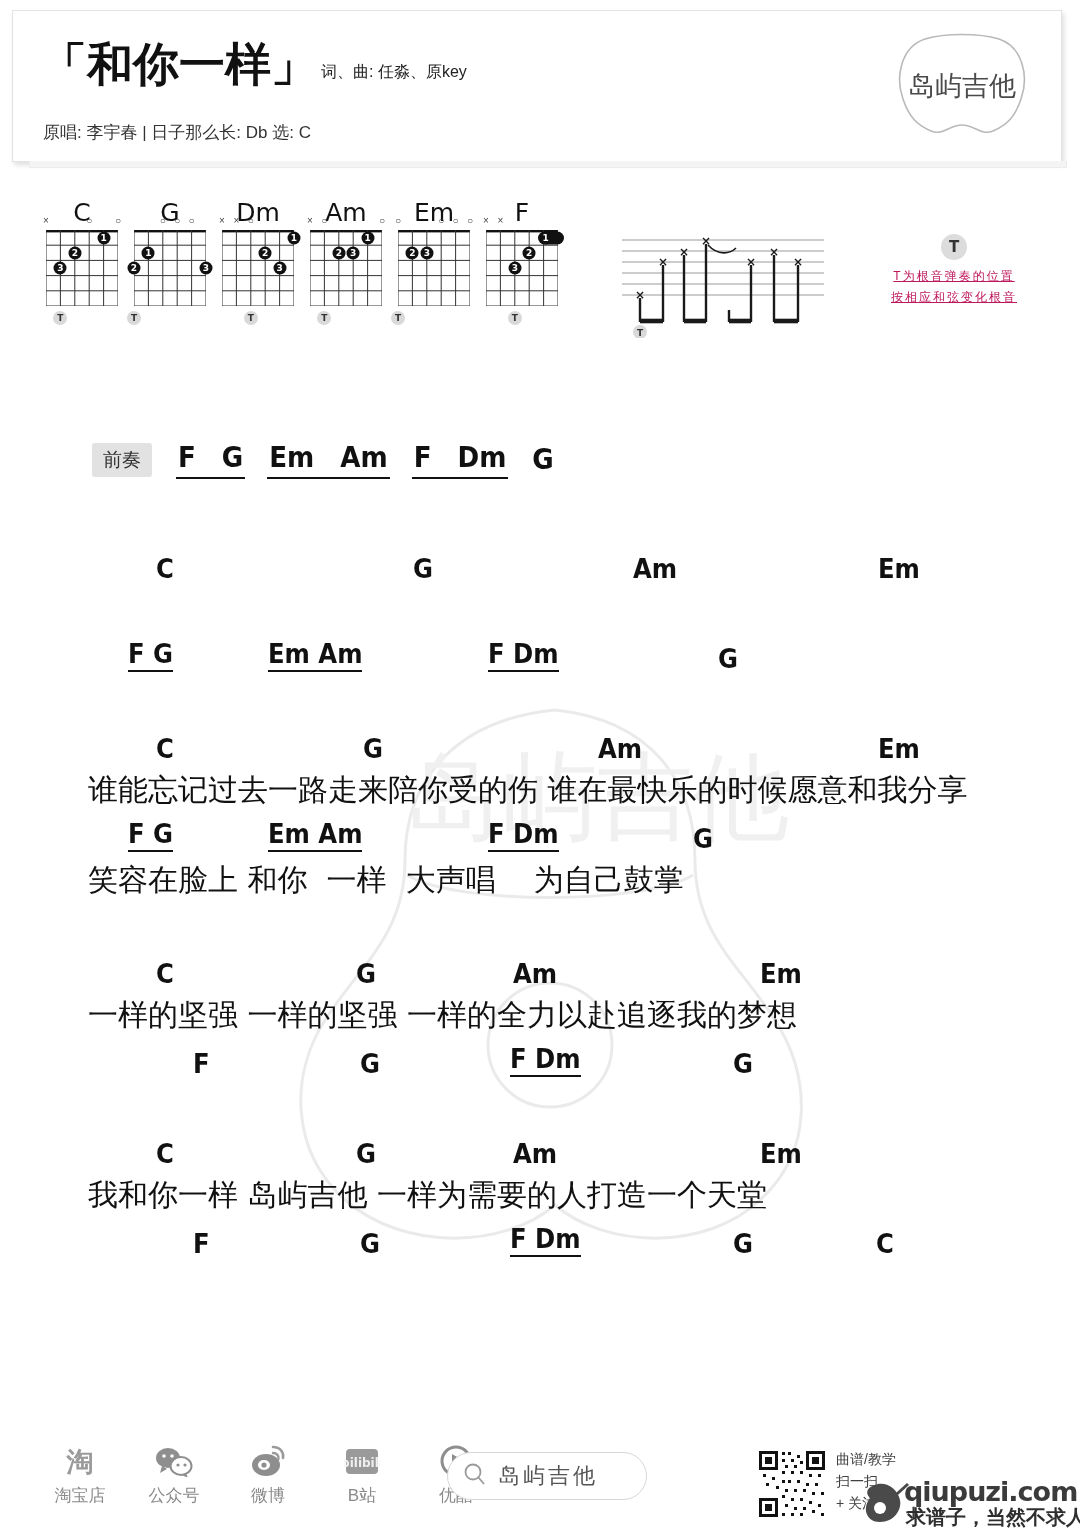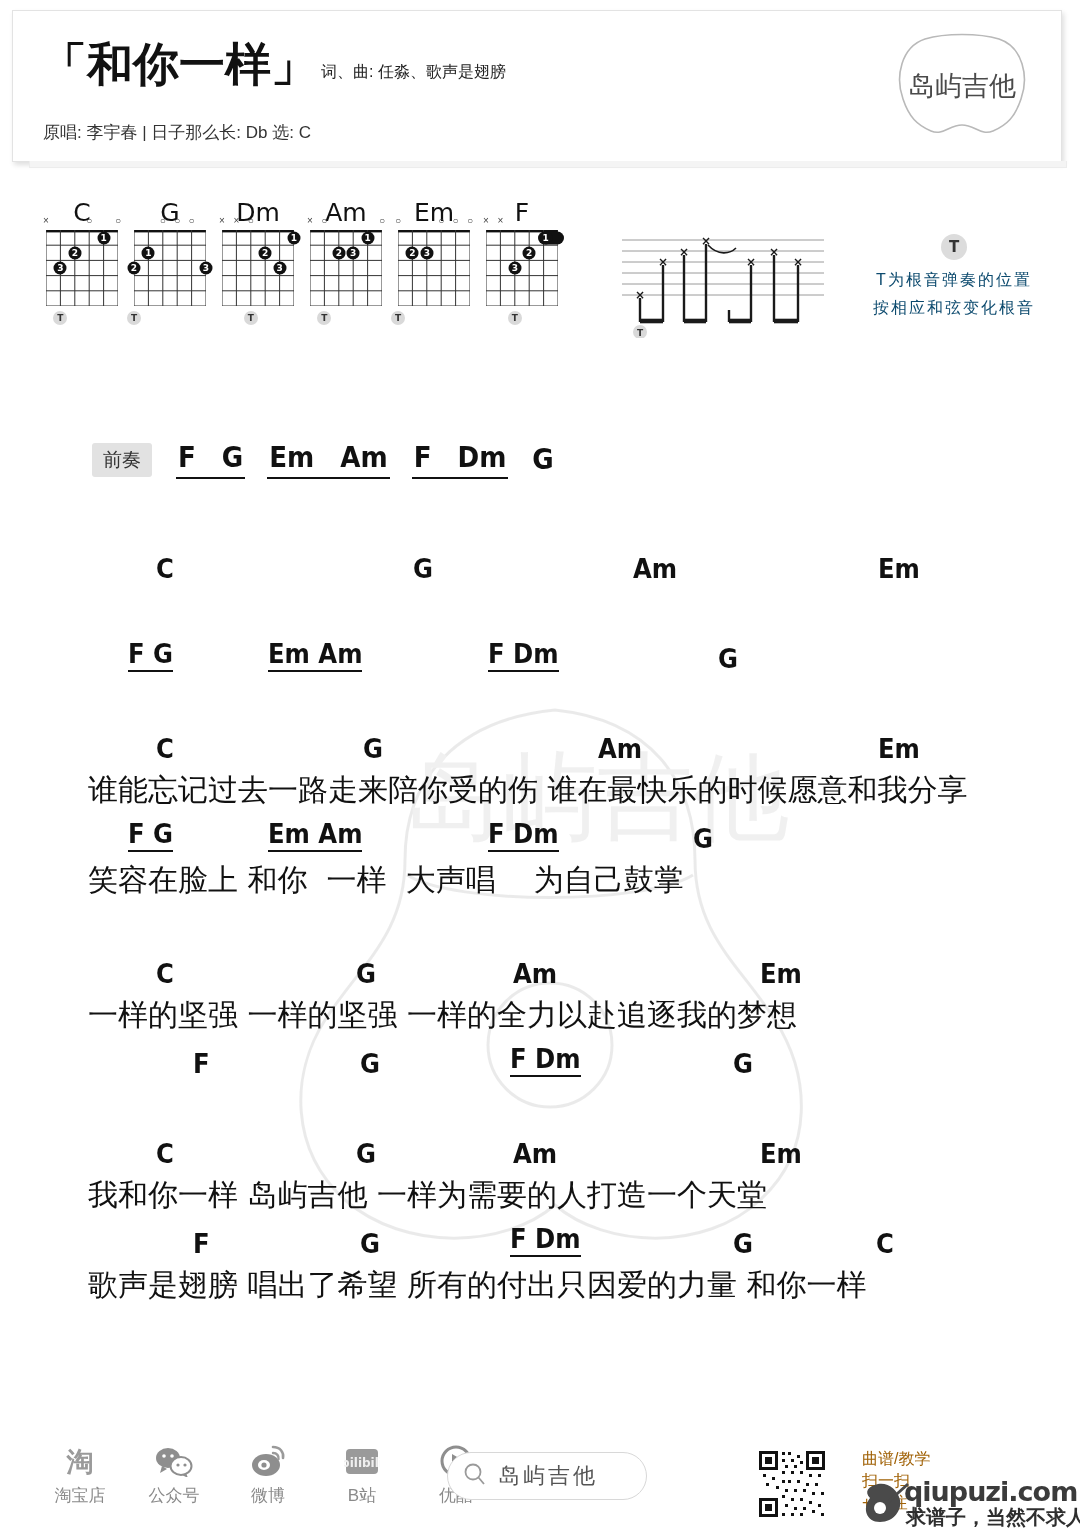--- a/index.html
+++ b/index.html
@@ -91,21 +91,21 @@
   
   .legend{
     position:absolute; left:868px; top:234px; width:172px; height:92px;
     text-align:center;
   }
   .legend .tcircle{
     width:26px;height:26px;border-radius:50%;background:#dcdcdc;color:#333;
     font-size:15px;line-height:26px;font-weight:700;margin:0 auto 6px;
     font-family:"DejaVu Sans",sans-serif;
   }
-  .legend .lt{ font-size:16px; color:#0c4a6e; letter-spacing:2px; line-height:1.75; white-space:nowrap;}
+  .legend .lt{ font-size:12px; color:#be185d; letter-spacing:2px; line-height:1.75; white-space:nowrap;text-decoration:underline;}
 
   
   .intro{ position:absolute; left:92px; top:440px; display:flex; align-items:center; }
   .tag{
     background:#e2e2e2; color:#333; font-size:19px; padding:4px 11px; border-radius:3px;
     margin-right:24px; white-space:nowrap;
   }
   .introchords{ display:flex; align-items:flex-end; font-size:29px; font-weight:700;
                 font-family:"DejaVu Sans Condensed","DejaVu Sans",sans-serif; }
   .grp{ border-bottom:2px solid #111; padding:0 2px 3px; display:flex; }
@@ -134,21 +134,21 @@
   .soc{ width:64px; text-align:center; }
   .soc .ico{ height:42px; display:flex; align-items:center; justify-content:center; }
   .soc .lbl{ font-size:17px; color:#8a8a8a; margin-top:2px; white-space:nowrap;}
   .searchbox{
     position:absolute; left:447px; top:22px; width:200px; height:48px;
     border:1px solid #d8d8d8; border-radius:24px; display:flex; align-items:center;
     padding:0 14px; gap:10px; background:#fff;
   }
   .searchbox .txt{ font-size:22px; color:#555; letter-spacing:3px; }
   .qr{ position:absolute; left:756px; top:1448px; width:72px; height:72px; }
-  .qrtext{ position:absolute; left:862px; top:1448px; font-size:16px; color:#a16207; line-height:22px; }
+  .qrtext{ position:absolute; left:836px; top:1448px; font-size:14px; color:#404040; line-height:22px; }
   .brandfoot{ position:absolute; left:860px; top:1478px; width:215px; height:46px; }
   .brandfoot .bf-name{
     position:absolute; left:44px; top:-2px; font-size:27px; font-weight:700; color:#3b3b3b;
     font-family:"DejaVu Sans",sans-serif; letter-spacing:-1px; white-space:nowrap;
   }
   .brandfoot .bf-slog{
     position:absolute; left:46px; top:26px; font-size:20px; font-weight:700; color:#2e2e2e;
     white-space:nowrap;
   }
 </style>
@@ -165,21 +165,21 @@
     <ellipse cx="295" cy="345" rx="62" ry="62"></ellipse>
     <text x="150" y="130" font-size="96" fill="#cfcfcf" stroke="none" font-family="DejaVu Sans, sans-serif">岛屿吉他</text>
   </svg>
 </div>
 
 <div class="layer">
 
 <div class="header-card">
   <div class="title-row">
     <div class="song-title">「和你一样」</div>
-    <div class="credits">词、曲: 任淼、歌声是翅膀</div>
+    <div class="credits">词、曲: 任淼、原key</div>
   </div>
   <div class="meta-row">原唱: 李宇春 |  日子那么长: Db  选: C</div>
   <div class="brand-mark">
     <svg viewBox="0 0 150 110" fill="none">
       <path d="M38 6 C14 14 8 44 16 66 C22 84 30 92 44 98 C56 103 62 92 75 92
                C88 92 94 103 106 98 C120 92 128 84 134 66 C142 44 136 14 112 6
                C92 0 58 0 38 6 Z" stroke="#b9b9b9" stroke-width="1.6"></path>
       <text x="75" y="62" font-size="27" text-anchor="middle" fill="#4a4a4a" font-family="DejaVu Sans, sans-serif">岛屿吉他</text>
     </svg>
   </div>
@@ -487,21 +487,20 @@
           <div class="lyric">我和你一样 岛屿吉他 一样为需要的人打造一个天堂</div>
         </div>
         <div class="line">
           <div class="chordline">
             <span class="ch" style="left: 105px;">F</span>
             <span class="ch" style="left: 272px;">G</span>
             <span class="ch u" style="left: 422px;">F          Dm</span>
             <span class="ch" style="left: 645px;">G</span>
             <span class="ch" style="left: 788px;">C</span>
           </div>
-          <div class="lyric">歌声是翅膀 唱出了希望 所有的付出只因爱的力量 和你一样</div>
         </div>
       </div>
     </div>
 
 <div class="footer">
   <div class="socials" id="socials">
         <div class="soc">
           <div class="ico">
             <svg width="36" height="34" viewBox="0 0 36 34">
               <text x="18" y="27" font-size="27" font-weight="700" text-anchor="middle" fill="#9a9a9a" font-family="DejaVu Sans, sans-serif">淘</text>

